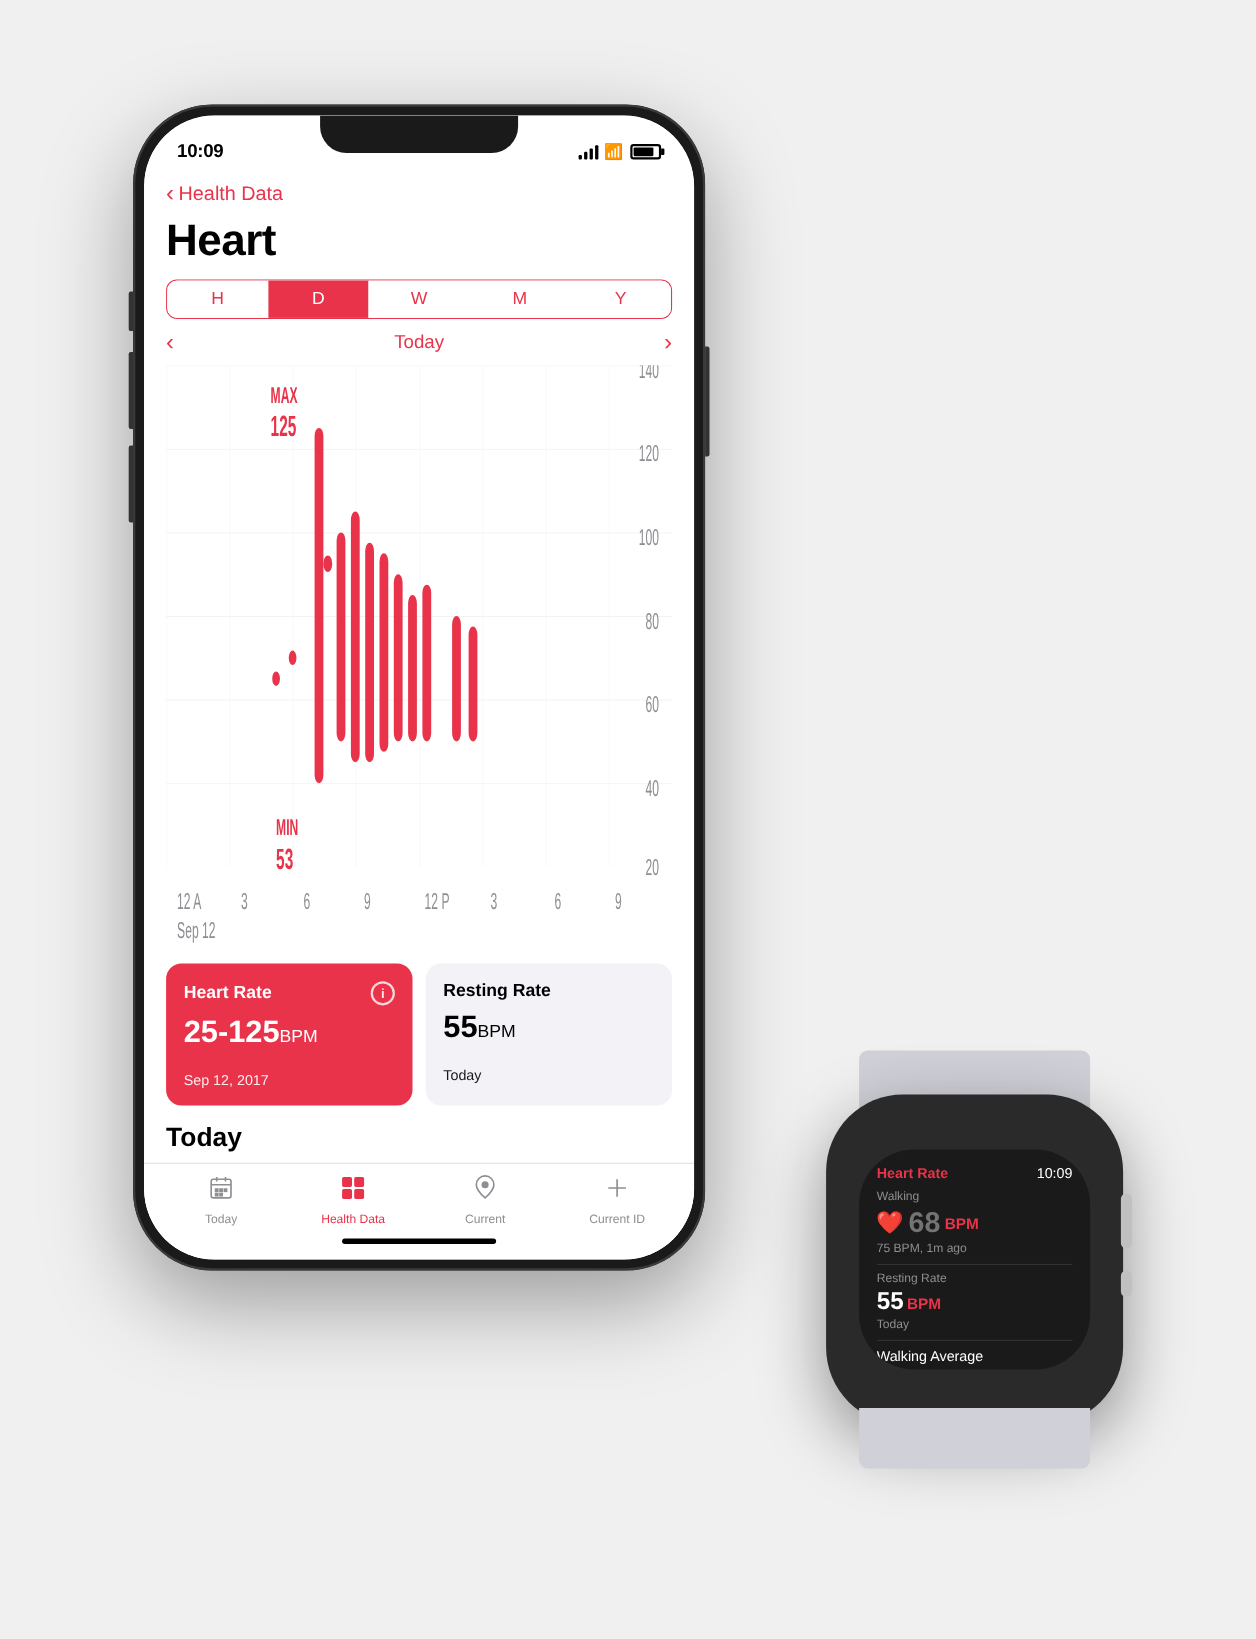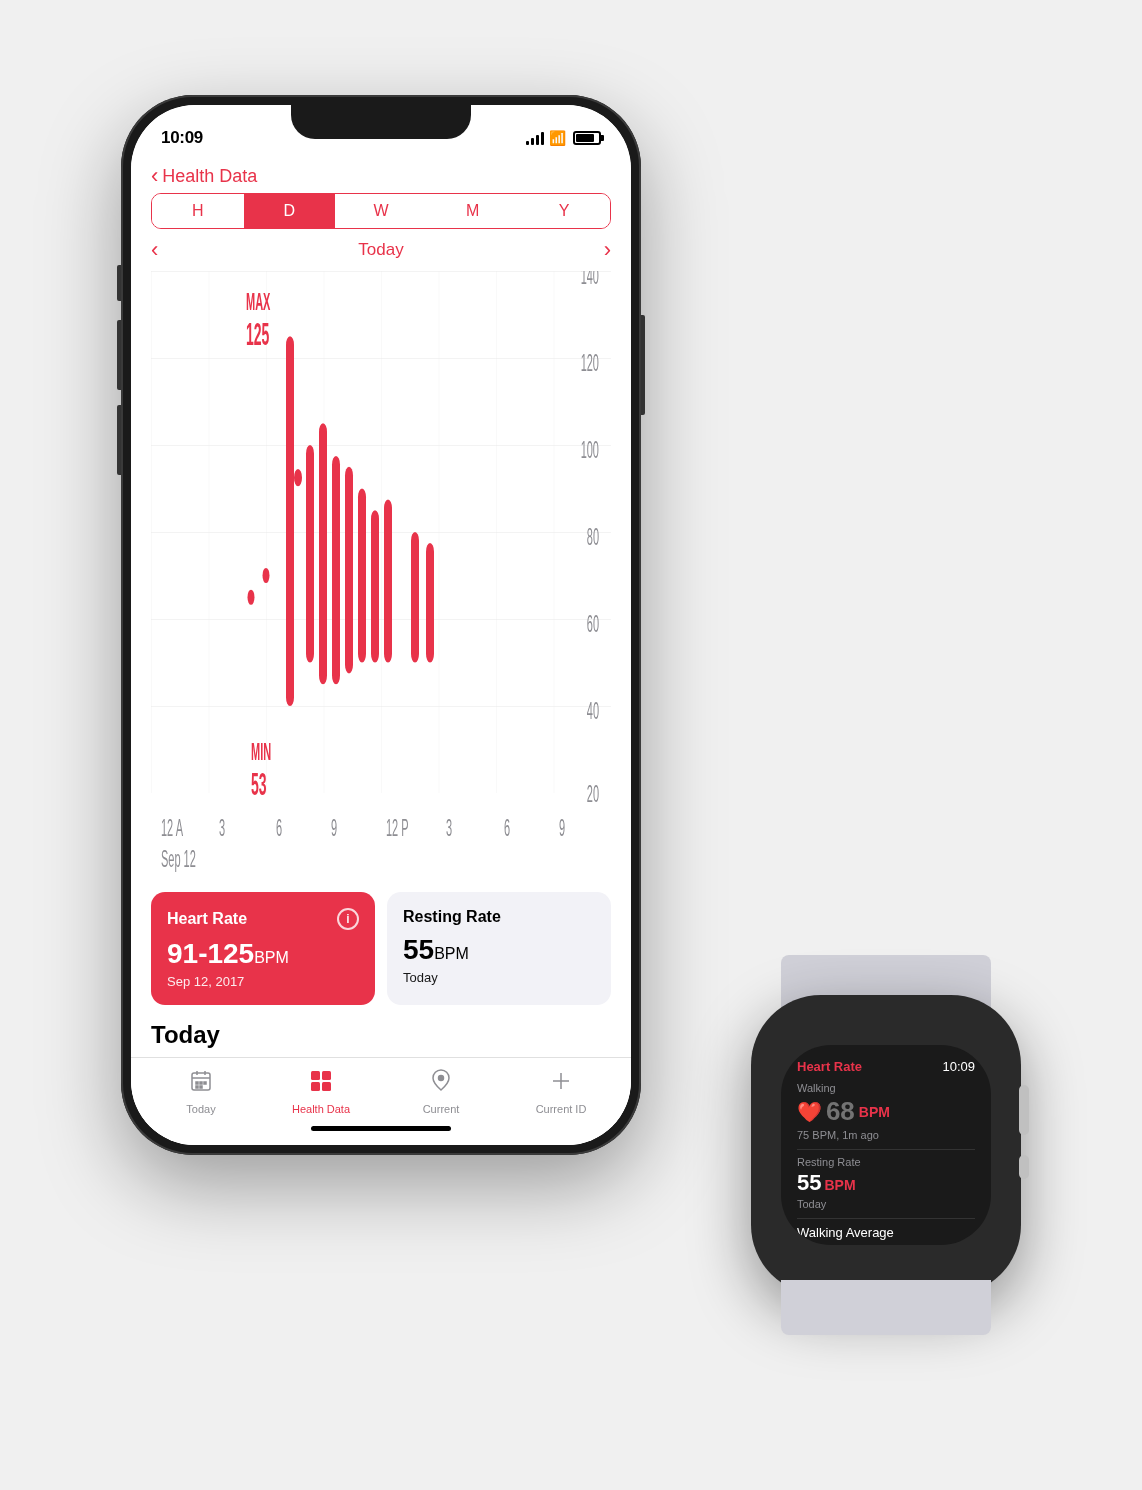--- a/index.html
+++ b/index.html
@@ -277,21 +277,21 @@
     .card-value {
       font-size: 28px;
       font-weight: 700;
     }
     .card-unit {
       font-size: 16px;
       font-weight: 400;
     }
     .card-subtitle {
       font-size: 13px;
-      margin-top: 4px;
+      margin-top: 20px;
       opacity: 0.9;
     }
     .card-info-icon {
       width: 22px;
       height: 22px;
       border: 2px solid rgba(255,255,255,0.8);
       border-radius: 50%;
       display: flex;
       align-items: center;
       justify-content: center;
@@ -505,20 +505,21 @@
               <div class="battery-fill"></div>
             </div>
           </div>
         </div>
 
         <div class="nav-back">
           <span class="back-chevron">‹</span>
           <span class="back-label">Health Data</span>
         </div>
 
+        <div class="page-title">Heart</div>
 
         <div class="period-tabs">
           <div class="period-tab">H</div>
           <div class="period-tab active">D</div>
           <div class="period-tab">W</div>
           <div class="period-tab">M</div>
           <div class="period-tab">Y</div>
         </div>
 
         <div class="date-nav">
@@ -581,21 +582,21 @@
           </svg>
         </div>
 
         <div class="data-cards">
           <div class="card-red">
             <div class="card-title">
               <span>Heart Rate</span>
               <div class="card-info-icon">i</div>
             </div>
             <div class="card-value">
-              <span>91-125</span><span class="card-unit">BPM</span>
+              <span>25-125</span><span class="card-unit">BPM</span>
             </div>
             <div class="card-subtitle">Sep 12, 2017</div>
           </div>
           <div class="card-gray">
             <div class="card-title">Resting Rate</div>
             <div class="card-value">
               <span>55</span><span class="card-unit">BPM</span>
             </div>
             <div class="card-subtitle">Today</div>
           </div>

